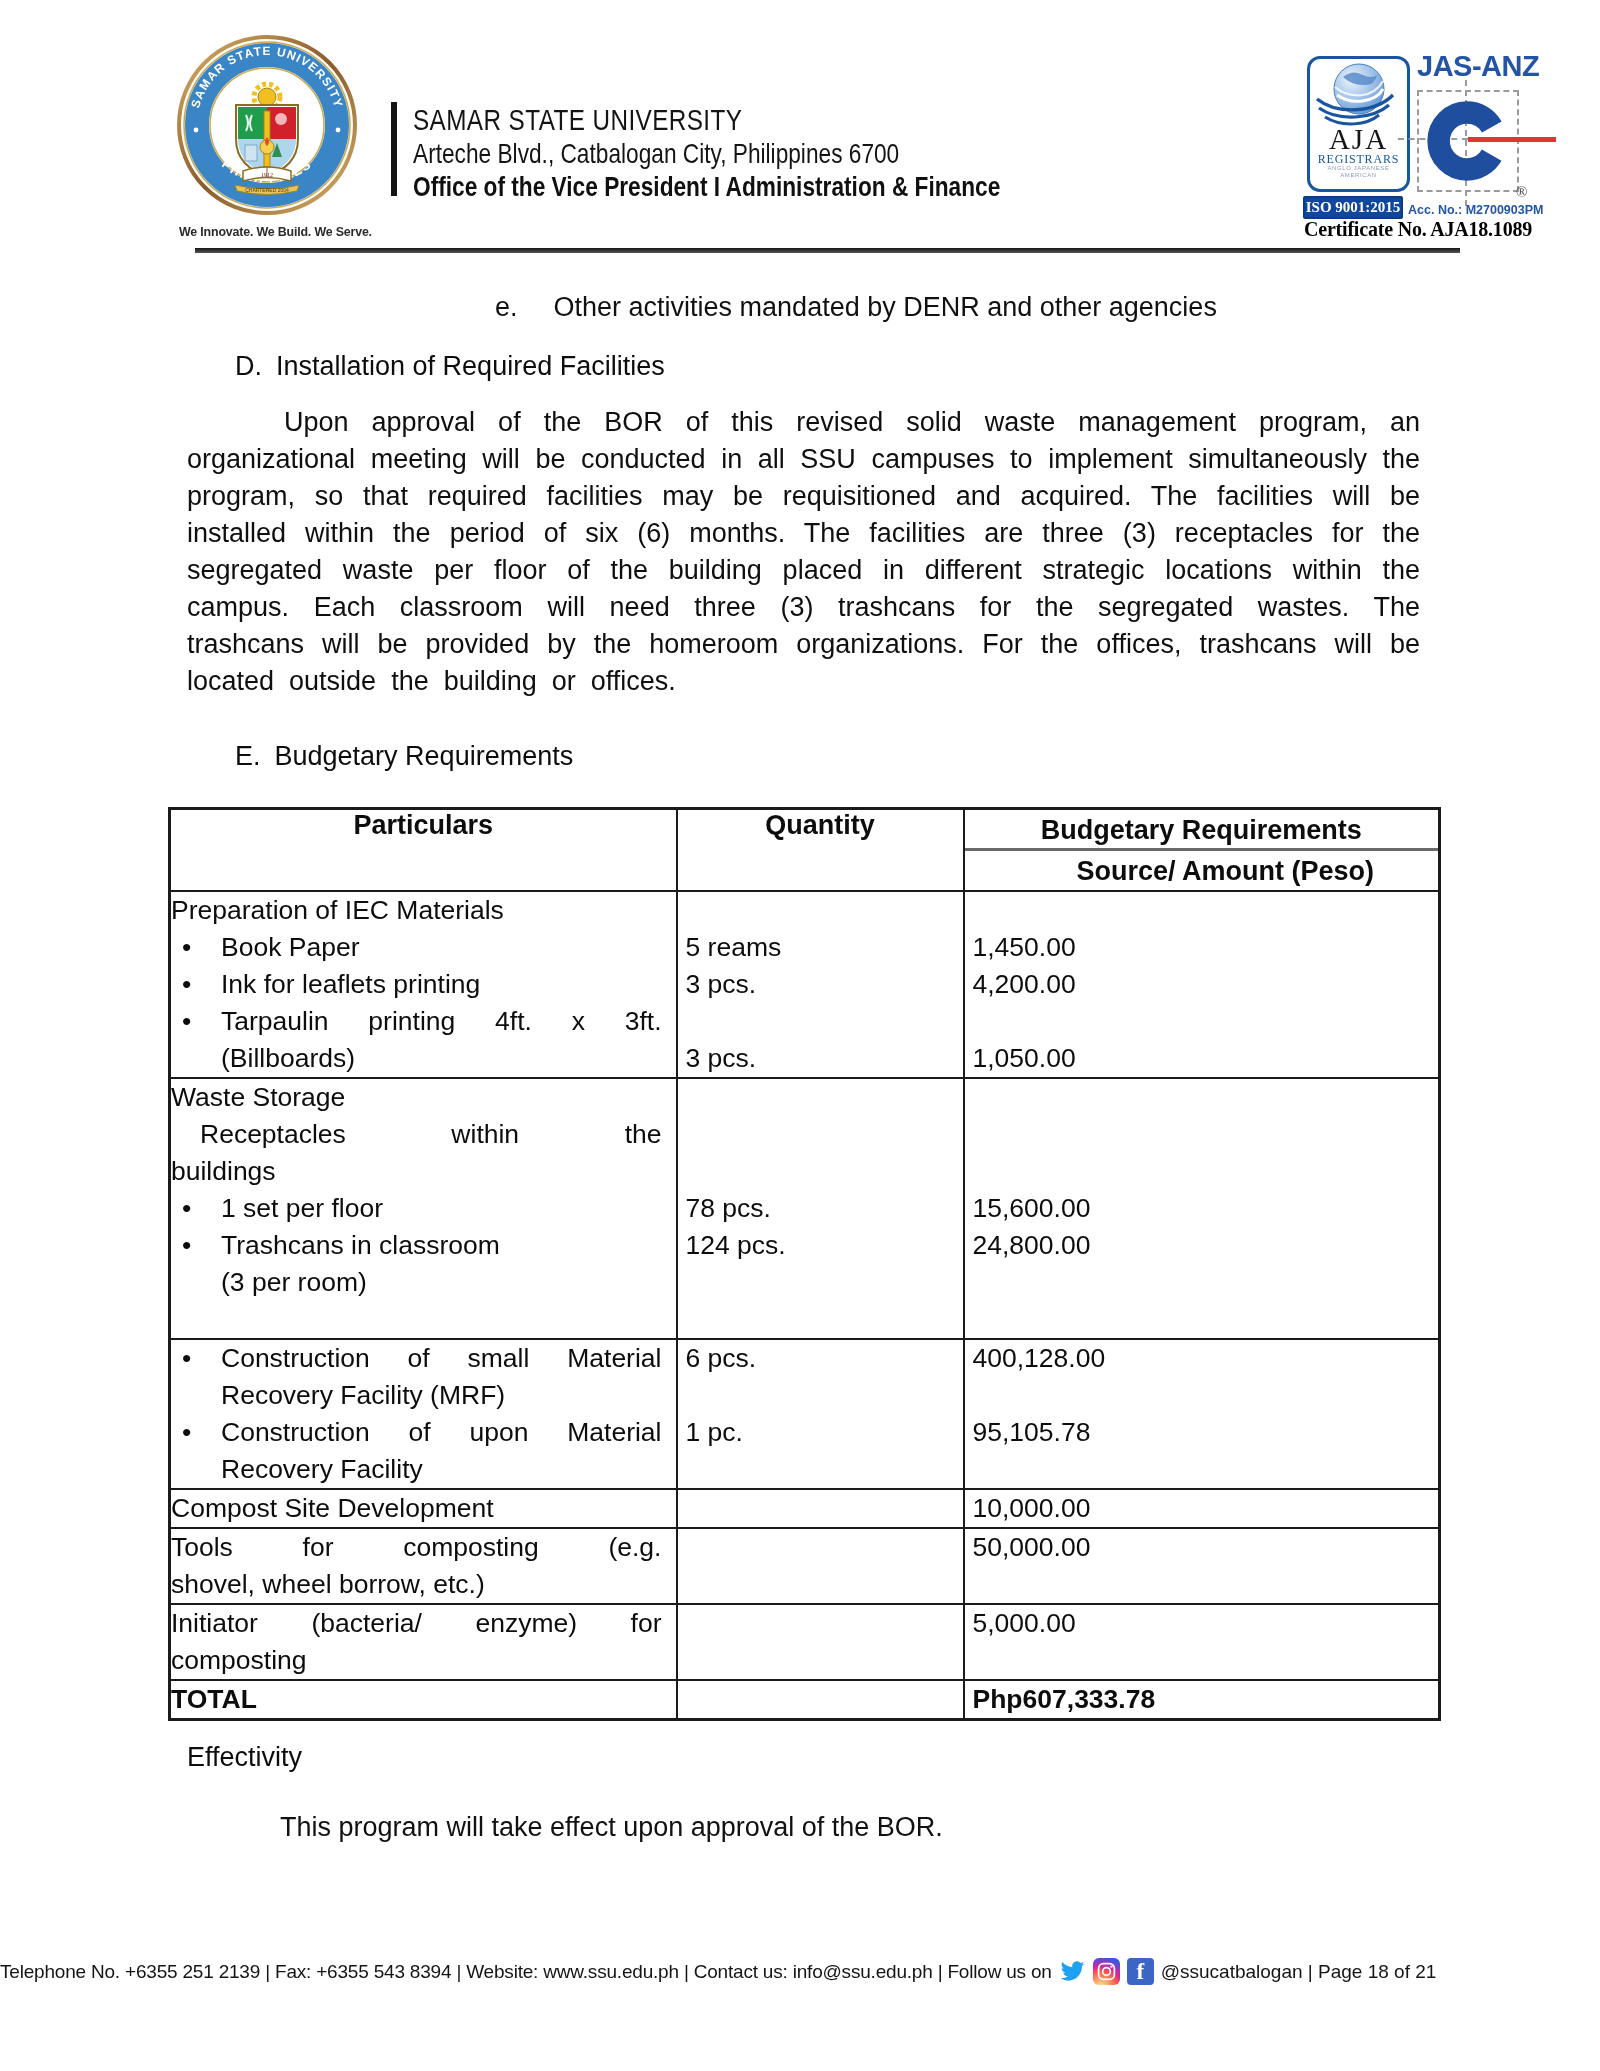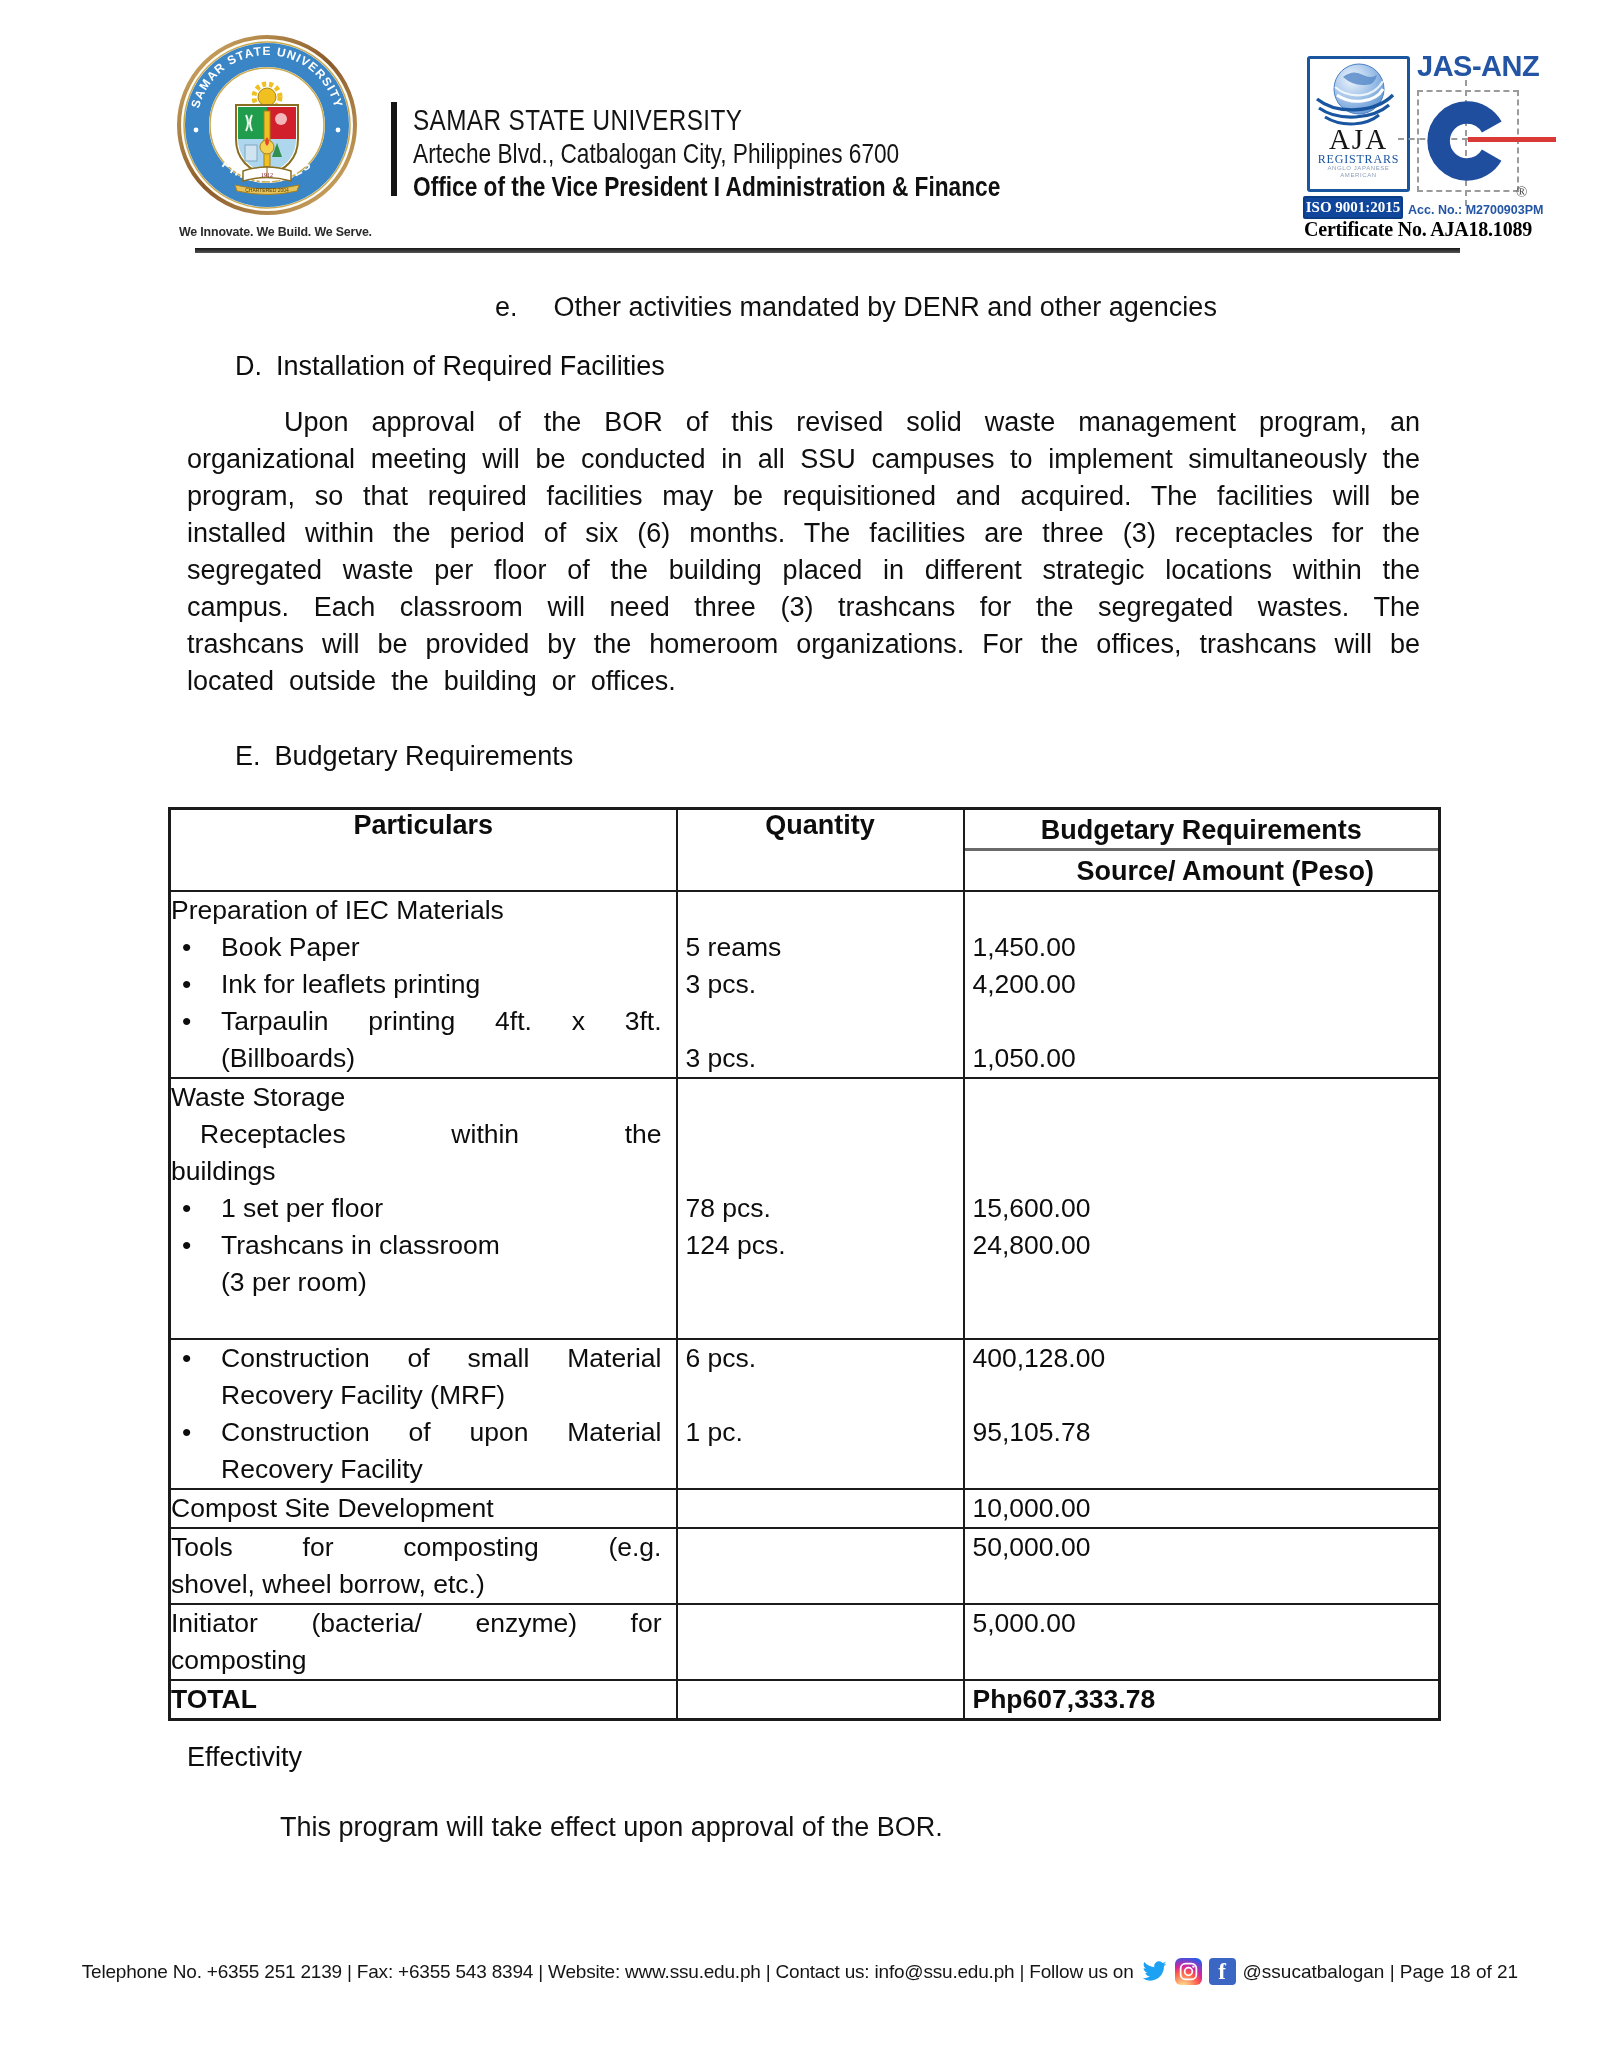--- a/index.html
+++ b/index.html
@@ -10,21 +10,21 @@
   
   .seal-wrap{left:177px;top:35px;width:180px;height:180px;}
   .tagline{left:179px;top:224px;font-weight:bold;font-size:13.5px;color:#2b2b2b;
            letter-spacing:-0.2px;transform:scaleX(.92);transform-origin:left top;white-space:nowrap;}
   .vbar{left:391px;top:102px;width:6px;height:94px;background:#141414;}
   .uni-block{left:413px;top:103px;transform:scaleX(.81);transform-origin:left top;white-space:nowrap;}
   .uni-name{font-size:30px;line-height:34px;letter-spacing:.5px;color:#141414;}
   .uni-addr{font-size:28px;line-height:33px;color:#141414;}
   .uni-office{font-size:28px;line-height:33px;font-weight:bold;color:#101010;}
 
-  .aja-box{left:1307px;top:56px;width:97px;height:130px;border:3px solid #1a55a0;border-radius:3px;
+  .aja-box{left:1307px;top:56px;width:97px;height:130px;border:3px solid #1a55a0;border-radius:13px;
            background:#fff;text-align:center;overflow:hidden;}
   .aja-name{font-family:"Liberation Serif",serif;font-size:29px;line-height:26px;letter-spacing:2px;
             color:#161616;font-weight:500;margin-top:-5px;}
   .aja-reg{font-family:"Liberation Serif",serif;font-size:12px;line-height:12px;letter-spacing:.8px;
            color:#1a55a0;margin-top:1px;}
   .aja-sub{font-size:6px;line-height:7px;letter-spacing:.6px;color:#8e9cb8;}
   .iso-badge{left:1303px;top:196px;width:96px;height:19px;background:#10479c;border:2px solid #0b3c86;
              border-radius:2px;color:#fff;font-family:"Liberation Serif",serif;font-weight:bold;
              font-size:15px;line-height:19px;text-align:center;}
   .jasanz-title{left:1417px;top:50px;font-size:29px;font-weight:bold;color:#2355a4;letter-spacing:-.5px;}
@@ -67,21 +67,21 @@
   .line{min-height:37px;line-height:37px;white-space:nowrap;}
   .qline,.aline{text-align:left;margin-left:8px;}
   .dot{display:inline-block;width:50px;padding-left:11px;box-sizing:border-box;}
   .cont{padding-left:50px;}
   .indent-justify{padding-left:29px;}
   .line.justify,.line.bullet-justify,.line.indent-justify{display:flex;}
   .jwords{display:flex;flex:1;justify-content:space-between;padding-right:14px;}
   .total-row .line{font-weight:bold;}
 
   
-  .footer{left:0;top:1958px;width:1600px;display:flex;justify-content:center;align-items:center;
+  .footer{left:0;top:1958px;width:1600px;display:flex;justify-content:flex-start;align-items:center;
           gap:7px;font-size:19px;color:#151515;}
   .footer .ft-left{letter-spacing:-.2px;}
   .icon-btn{display:inline-flex;width:27px;height:27px;border-radius:6px;align-items:center;
             justify-content:center;}
   .ig{background:radial-gradient(circle at 30% 110%,#fdf497 0%,#fd5949 45%,#d6249f 60%,#285aeb 90%);}
   .fb{background:#3b66c4;border-radius:4px;color:#fff;font-family:"Liberation Serif",serif;
       font-weight:bold;font-size:23px;line-height:27px;}
 </style>
 </head>
 <body>

